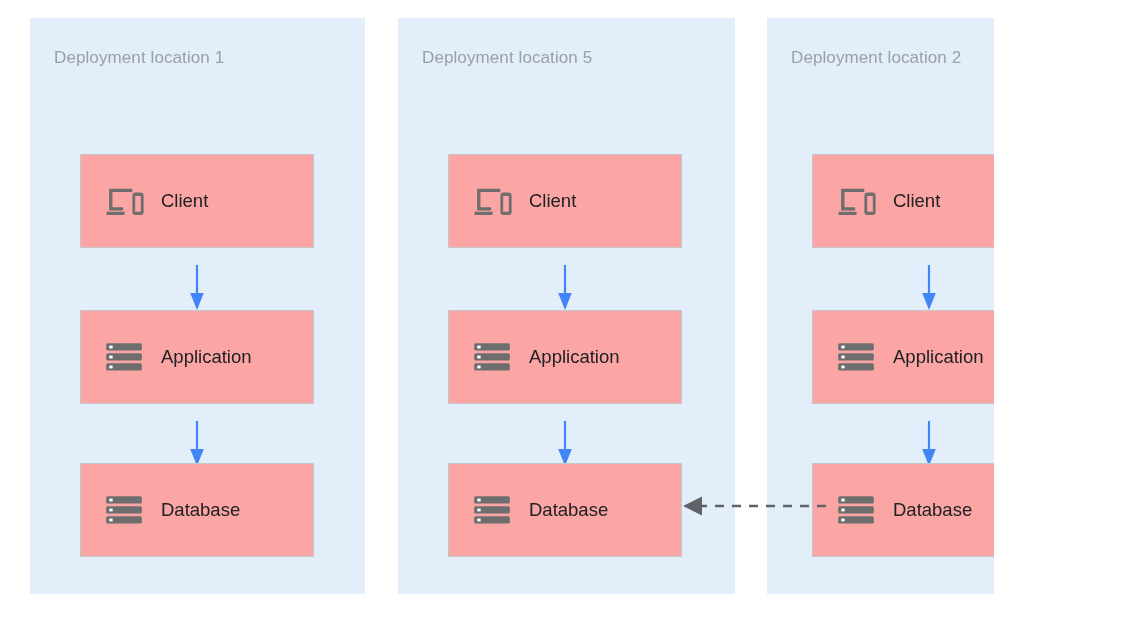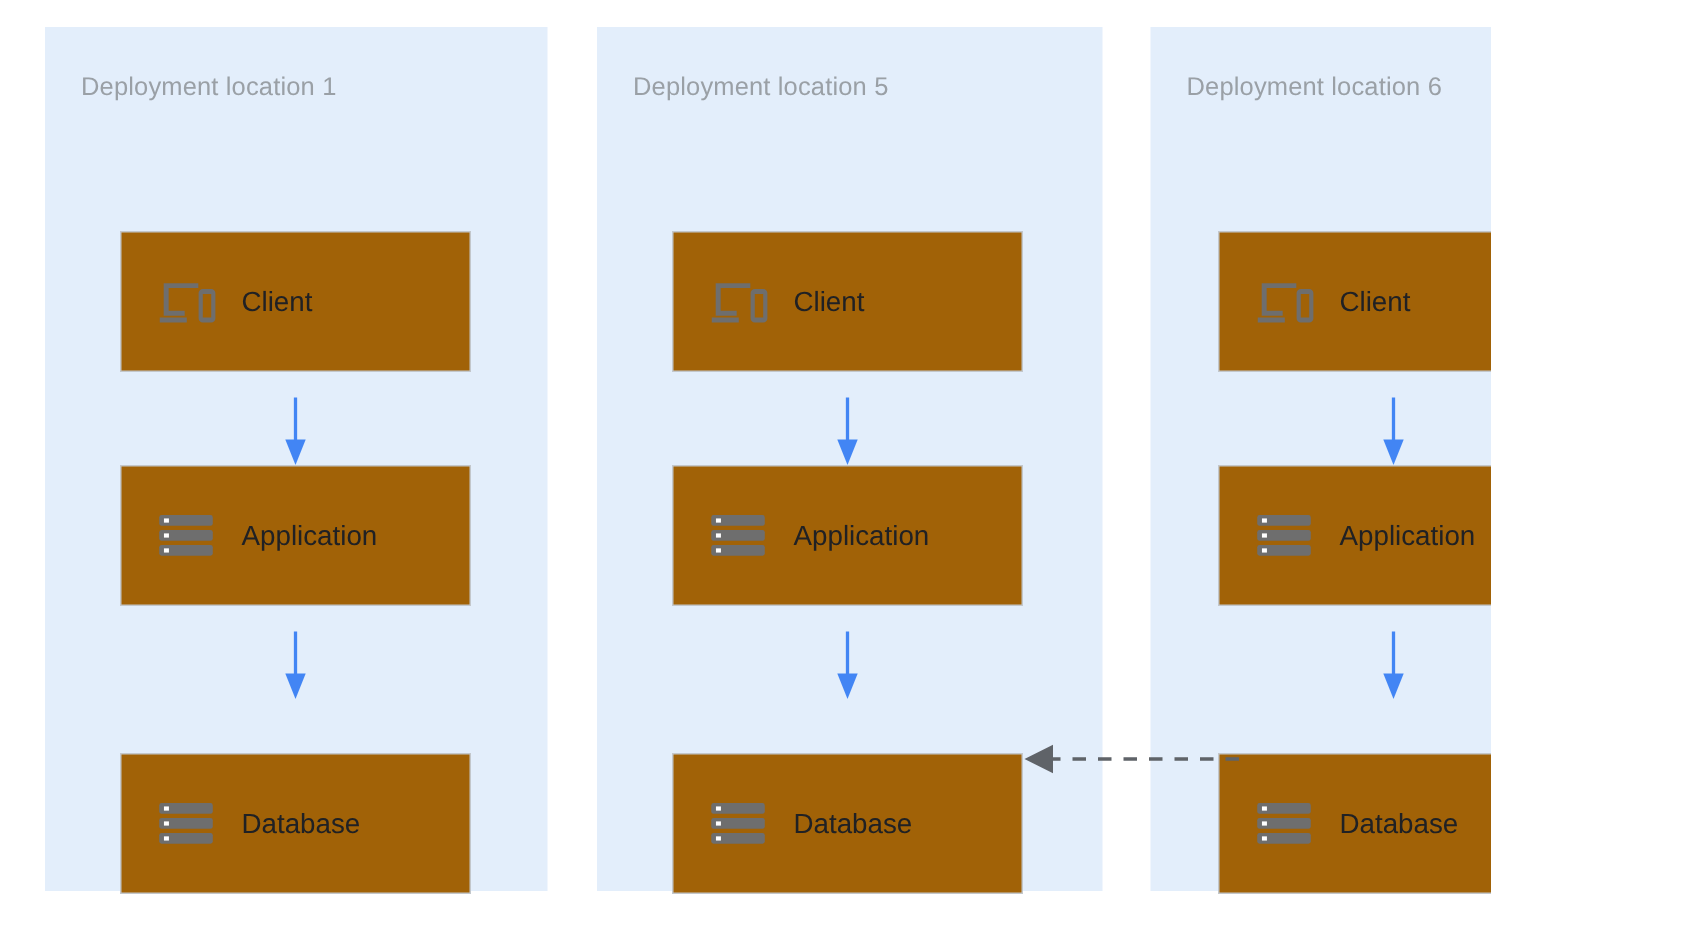--- a/index.html
+++ b/index.html
@@ -41,31 +41,31 @@
     color: #9aa0a6;
     letter-spacing: 0.1px;
     white-space: nowrap;
   }
 
   
   .node {
     position: absolute;
     width: 234px;
     height: 94px;
-    background: #a16207;
+    background: #fca5a5;
     border: 1px solid #c3c7cb;
     box-sizing: border-box;
     display: flex;
     align-items: center;
     justify-content: flex-start;
     padding-left: 22px;
   }
   .node.client   { top: 136px; }
   .node.app      { top: 292px; }
-  .node.database { top: 445px; margin-top: 39px; }
+  .node.database { top: 445px; }
 
   .panel.p0 .node { left: 50px; }
   .panel.p1 .node { left: 50px; }
   .panel.p2 .node { left: 45px; }
 
   .node-icon {
     flex: 0 0 auto;
     width: 42px;
     height: 42px;
     display: block;
@@ -193,21 +193,21 @@
         <rect x="1.8" y="9.9" width="20.4" height="4.1" rx="0.9" fill="#6e6e6e"></rect>
         <rect x="3.6" y="11.2" width="1.9" height="1.6" fill="#ffffff"></rect>
         <rect x="1.8" y="15.6" width="20.4" height="4.1" rx="0.9" fill="#6e6e6e"></rect>
         <rect x="3.6" y="16.9" width="1.9" height="1.6" fill="#ffffff"></rect>
       </svg>
       <span class="node-label">Database</span>
     </div>
   </div>
 
   <div class="panel p2">
-    <div class="panel-title">Deployment location 6</div>
+    <div class="panel-title">Deployment location 2</div>
 
     <div class="node client">
       <svg class="node-icon" viewBox="0 0 24 24">
         <path fill="#6e6e6e" d="M3.5 5h13.2v1.9H5.4v8.6h6.1V17.4H3.5V5zM2 18.1h10.3V20H2v-1.9z"></path>
         <path fill="#6e6e6e" d="M18.4 7.2h3.2c.9 0 1.6.7 1.6 1.6v9.6c0 .9-.7 1.6-1.6 1.6h-3.2c-.9 0-1.6-.7-1.6-1.6V8.8c0-.9.7-1.6 1.6-1.6zm0 1.9v9h3.2v-9h-3.2z"></path>
       </svg>
       <span class="node-label">Client</span>
     </div>
 
     <svg class="arrow-v a-client-app" viewBox="0 0 20 46">

